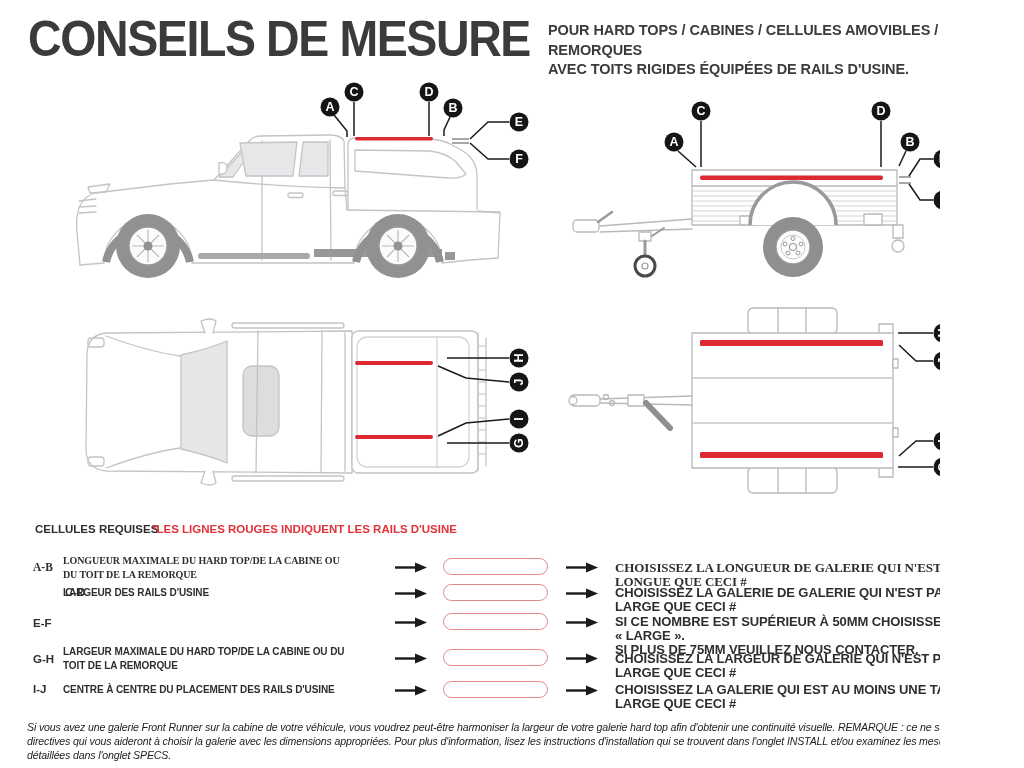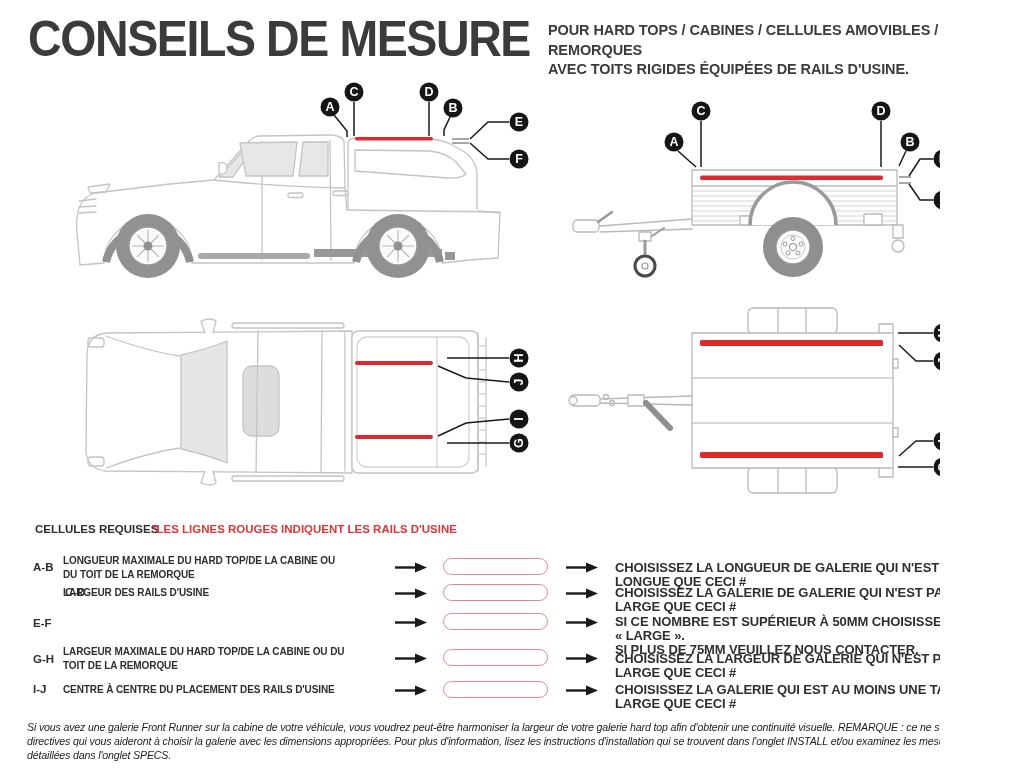--- a/index.html
+++ b/index.html
@@ -11,21 +11,21 @@
             line-height:19.5px;letter-spacing:-.1px;white-space:pre-line;}
   .illus{position:absolute;}
   #truck-side{left:60px;top:80px;width:480px;height:220px;}
   #trailer-side{left:560px;top:80px;width:464px;height:220px;}
   #truck-top{left:60px;top:300px;width:480px;height:210px;}
   #trailer-top{left:560px;top:295px;width:464px;height:215px;}
   .theading{position:absolute;top:523px;font-size:11.5px;font-weight:700;white-space:nowrap;}
   #mes-req{left:35px;color:#2e2e30;}
   #red-note{left:152px;color:#e03238;}
   .row{position:absolute;left:0;width:1024px;}
-  .r1{top:552px;height:30px;} .r2{top:584px;height:18px;} .r3{top:607px;height:30px;}
+  .r1{top:552px;height:30px;font-family:Liberation Serif, serif;} .r2{top:584px;height:18px;} .r3{top:607px;height:30px;}
   .r4{top:643px;height:30px;} .r5{top:681px;height:18px;}
   .rkey{position:absolute;left:33px;font-size:11.5px;font-weight:700;}
   .rdesc{position:absolute;left:63px;width:335px;font-size:10px;font-weight:700;line-height:14px;
          white-space:pre-line;letter-spacing:-.1px;}
   .rinstr{position:absolute;left:615px;width:408px;font-size:13px;font-weight:700;line-height:14px;
           white-space:pre-line;letter-spacing:-.1px;}
   .arrow{position:absolute;width:32px;height:11px;}
   .a1{left:395px;} .a2{left:566px;}
   .pill{position:absolute;left:443px;width:103px;height:15px;border:1.6px solid #e2888b;
         border-radius:10px;background:#fff;}

